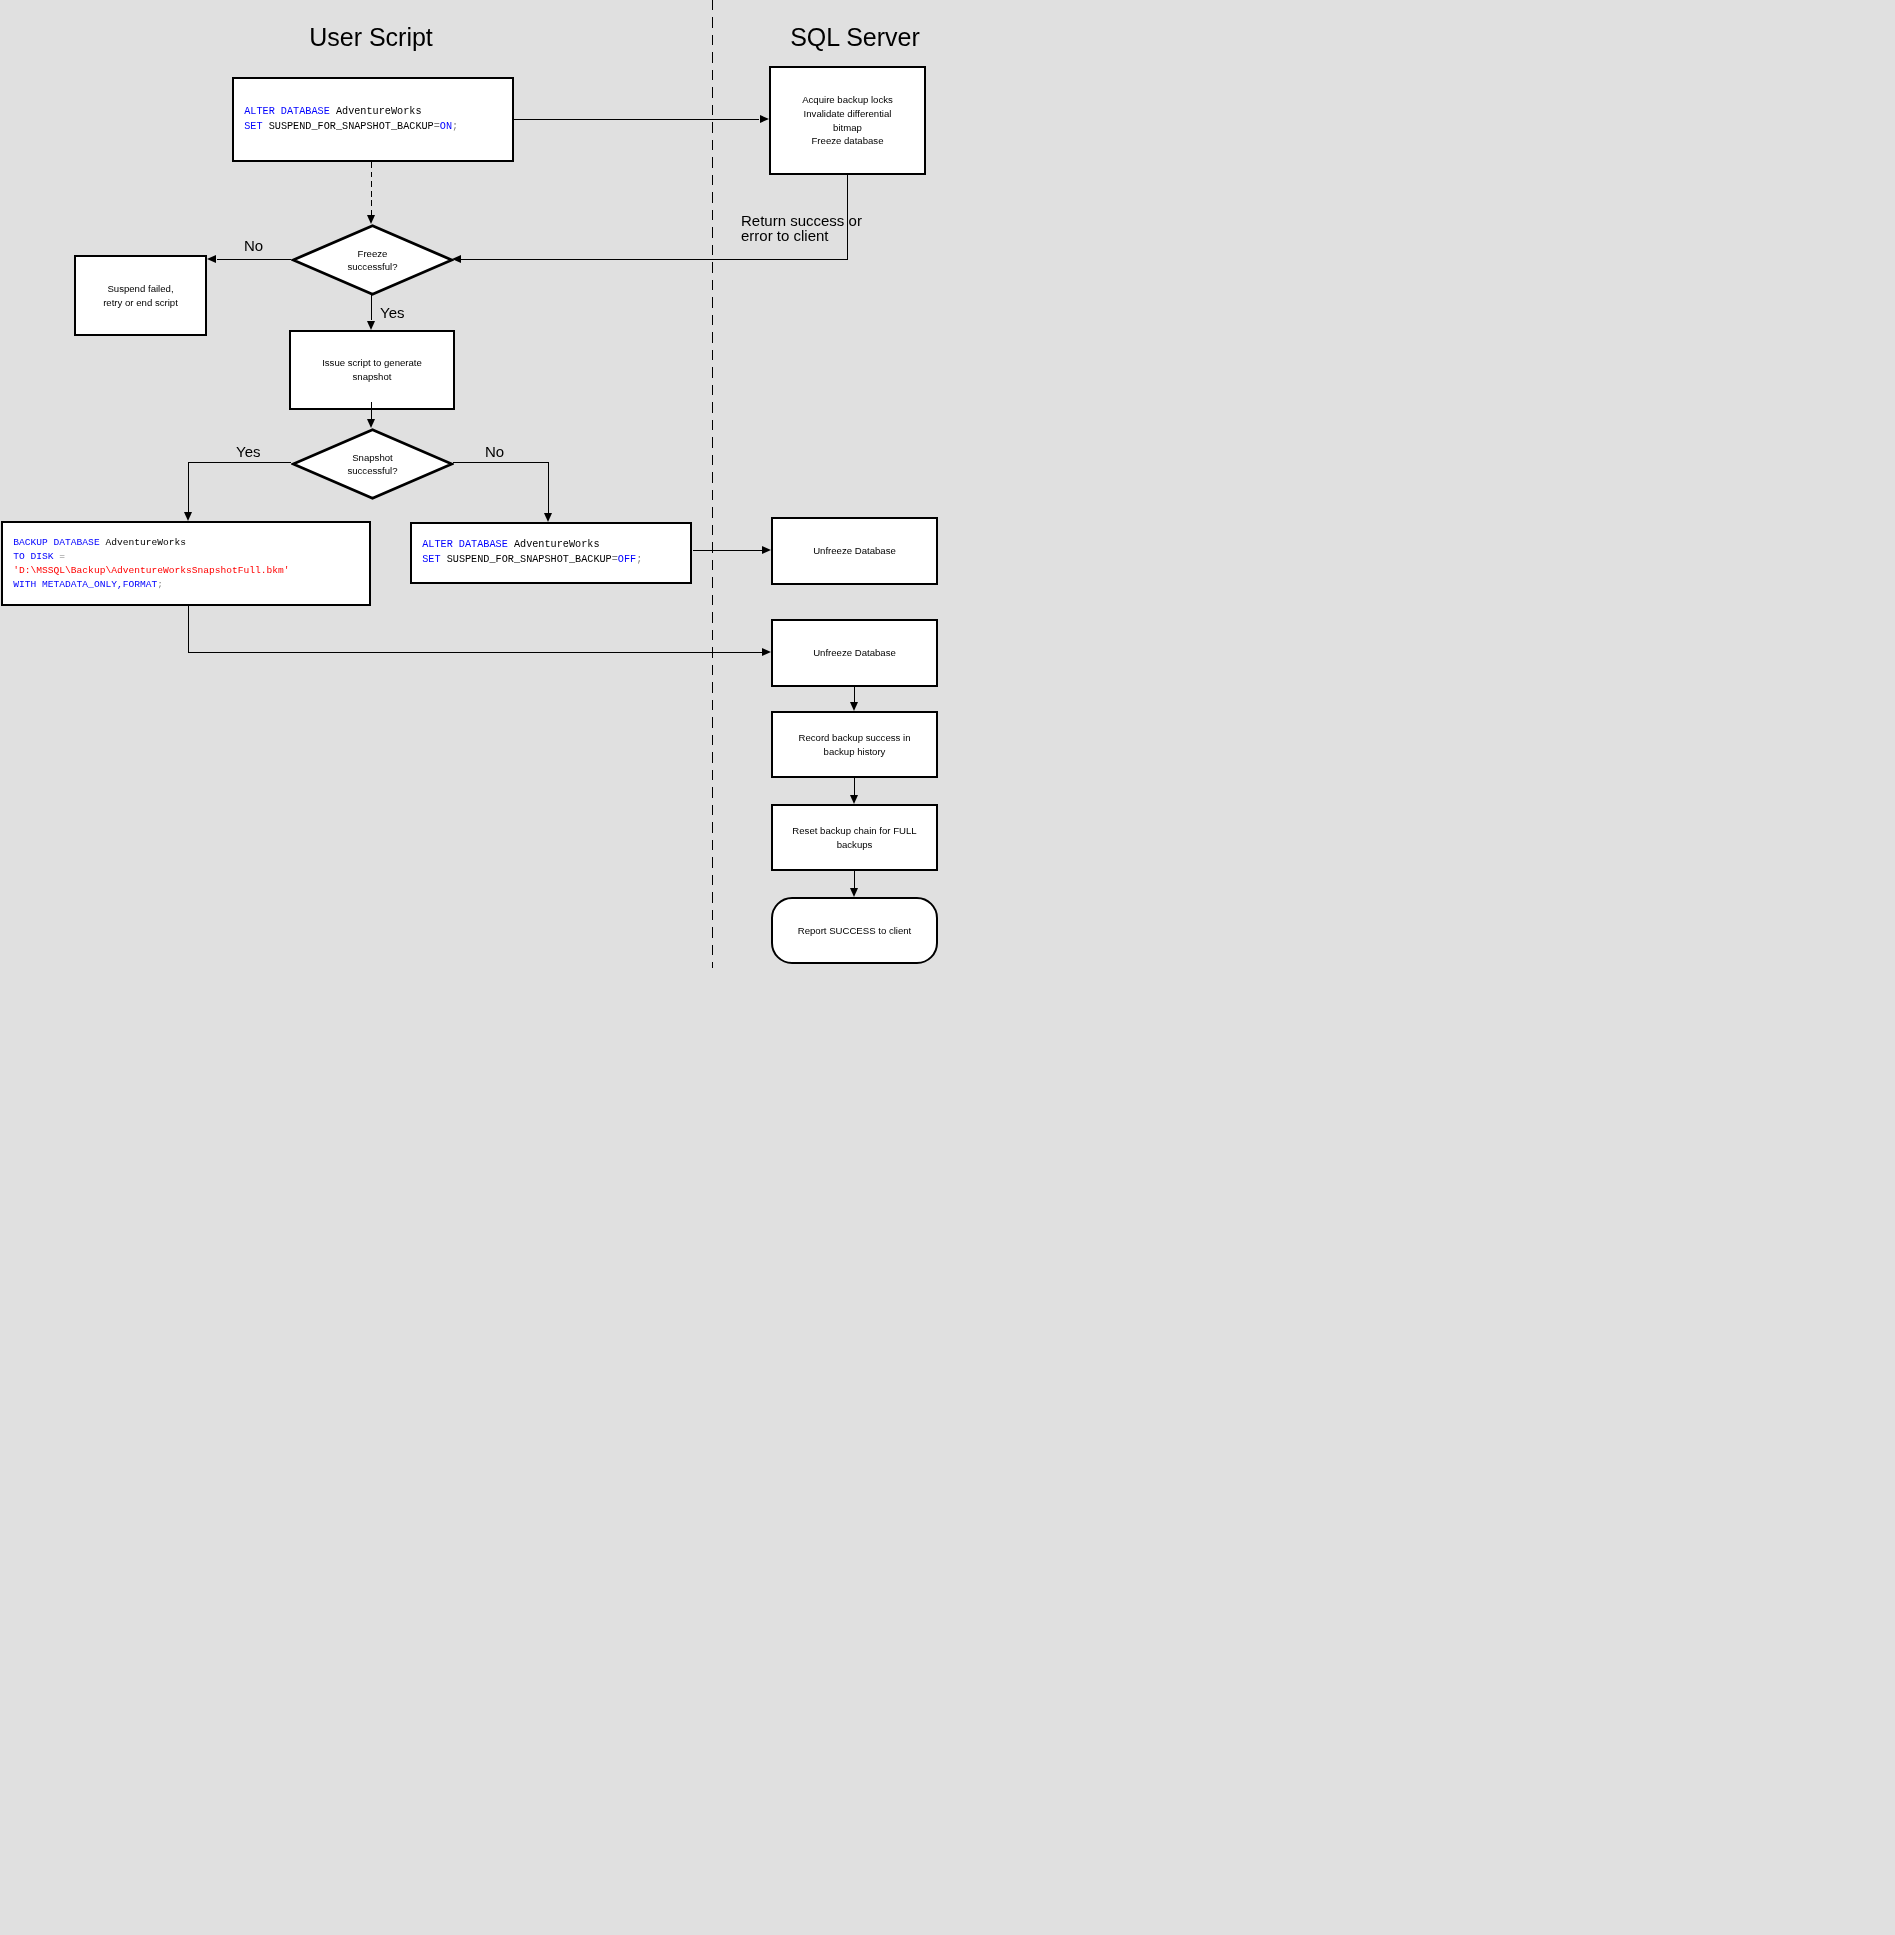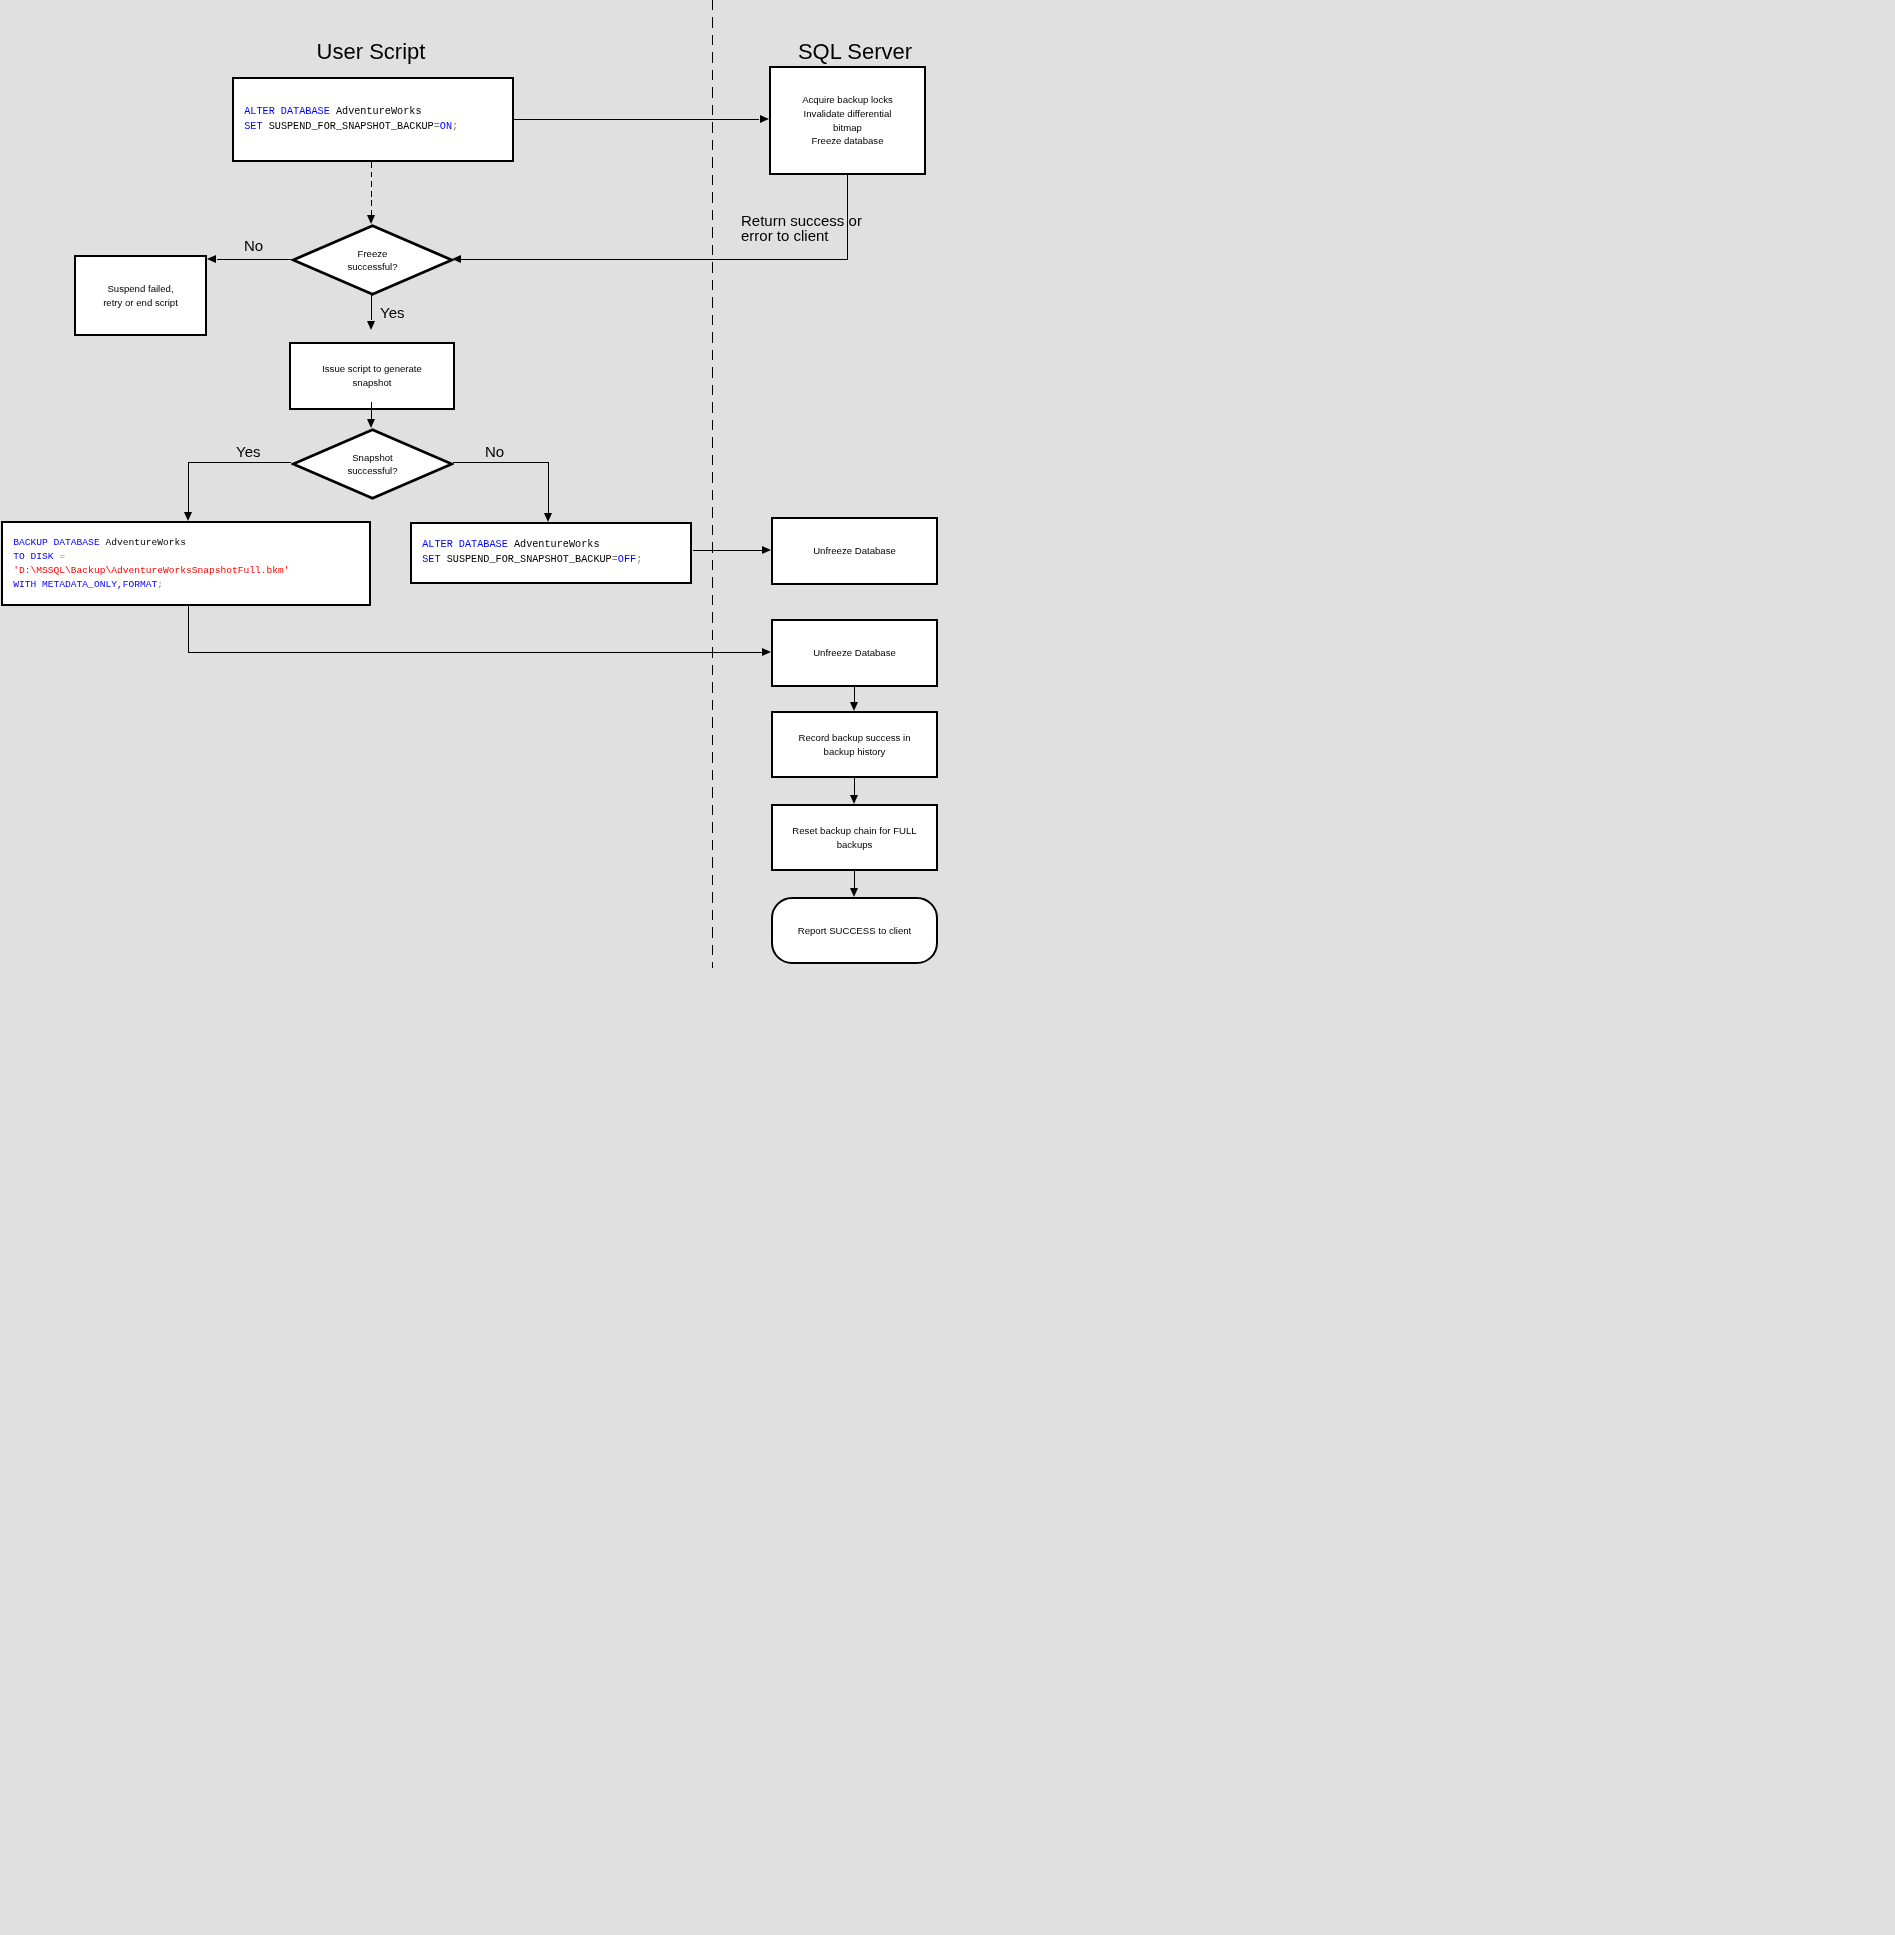--- a/index.html
+++ b/index.html
@@ -19,25 +19,24 @@
     overflow:hidden;
   }
   
   .lane-sep{
     position:absolute;
     width:1.1px;
     background:repeating-linear-gradient(to bottom,#000 0 10.2px,transparent 10.2px 17.5px);
   }
   .lane-title{
     position:absolute;
-    font-size:22px;
+    font-size:25px;
     color:#000;
     white-space:nowrap;
     transform:translateX(-50%);
-    margin-top:16px;
   }
   
   .pbox{
     position:absolute;
     background:#fff;
     border:2.3px solid #000;
     box-sizing:border-box;
     display:flex;
     align-items:center;
     justify-content:center;
@@ -119,21 +118,21 @@
 retry or end script</div>
 
   <div class="diamond" style="left:291px;top:224px;">
     <svg width="163" height="72" viewBox="0 0 288 128">
       <polygon points="144,3 285,64 144,125 3,64" fill="#ffffff" stroke="#000000" stroke-width="5"></polygon>
     </svg>
     <div class="dlabel">Freeze
 successful?</div>
   </div>
 
-  <div class="pbox" style="left:289px;top:342px;width:166px;height:68px;">Issue script to generate
+  <div class="pbox" style="left:289px;top:330px;width:166px;height:80px;">Issue script to generate
 snapshot</div>
 
   <div class="diamond" style="left:291px;top:428px;">
     <svg width="163" height="72" viewBox="0 0 288 128">
       <polygon points="144,3 285,64 144,125 3,64" fill="#ffffff" stroke="#000000" stroke-width="5"></polygon>
     </svg>
     <div class="dlabel">Snapshot
 successful?</div>
   </div>
 

